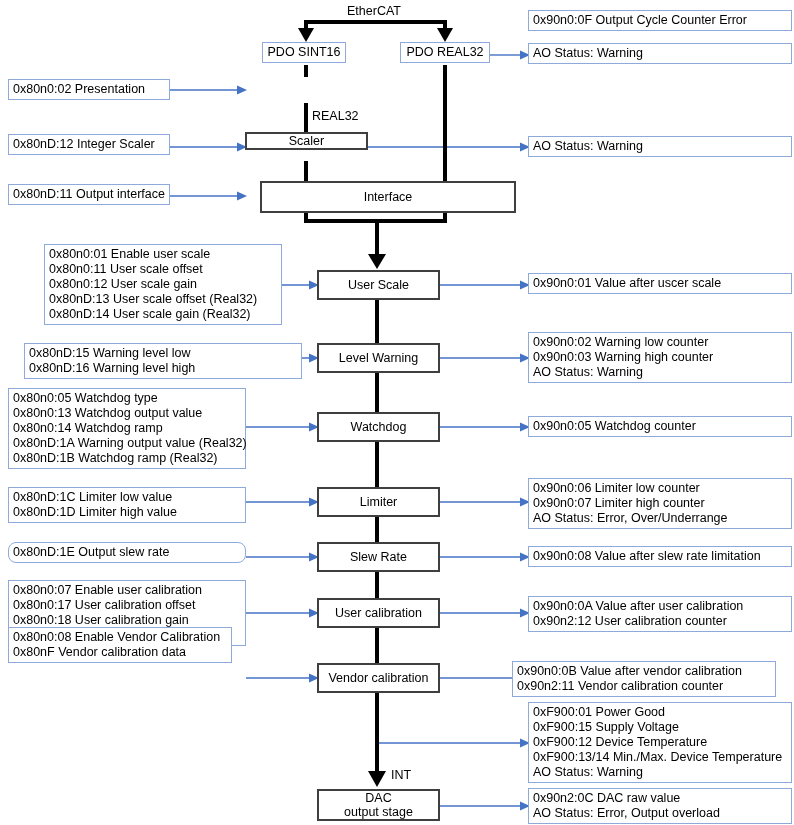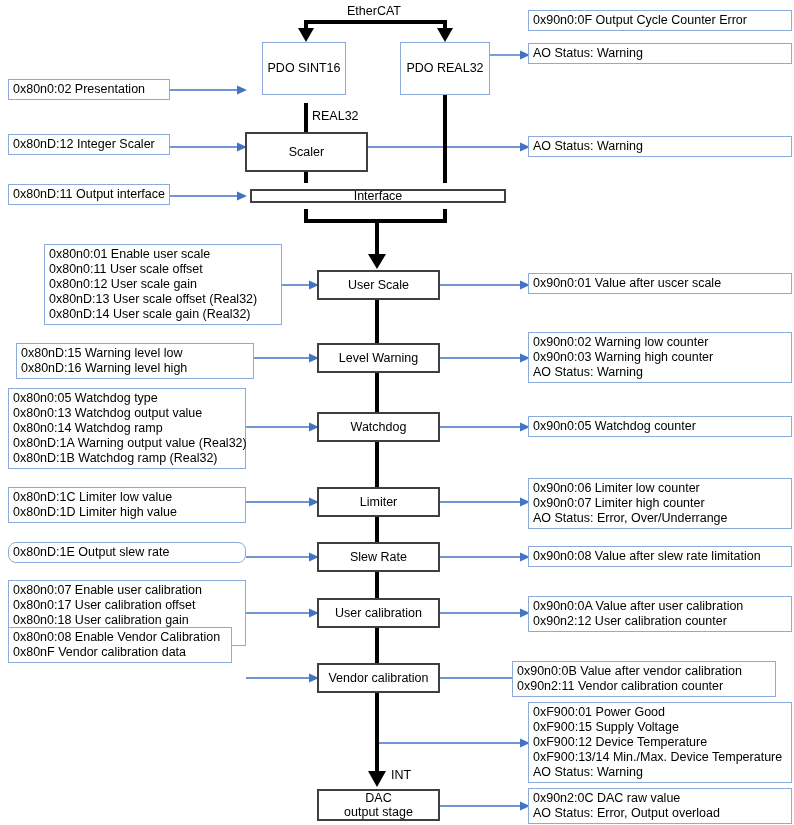--- a/index.html
+++ b/index.html
@@ -2,21 +2,21 @@
 <html><head>
 <meta charset="utf-8">
 <style>
   html,body{margin:0;padding:0;background:#fff;}
   .canvas{position:relative;width:794px;height:825px;background:#ffffff;
           font-family:"Liberation Sans",sans-serif;color:#000;overflow:hidden;}
   svg.wires{position:absolute;left:0;top:0;z-index:1;}
   .box{position:absolute;box-sizing:border-box;background:#fff;z-index:2;
        font-size:12.5px;line-height:15px;white-space:pre;}
   .blue{border:1.5px solid #8EAADB;padding:2px 4px;}
-  .bluec{border:1.5px solid #8EAADB;padding:18px 0;text-align:center;}
+  .bluec{border:1.5px solid #8EAADB;padding:2px 0;text-align:center;}
   .dark{border:2px solid #3F3F3F;display:flex;align-items:center;justify-content:center;
         text-align:center;white-space:pre-line;line-height:14.5px;}
   .lbl{position:absolute;z-index:3;font-size:12.5px;background:#fff;white-space:pre;}
 </style>
 </head>
 <body>
 
 <div class="canvas">
 
   <svg class="wires" width="794" height="825" viewBox="0 0 794 825">
@@ -84,41 +84,41 @@
     </g>
   </svg>
 
   <div class="lbl" style="left:347px;top:4px;">EtherCAT</div>
   <div class="lbl" style="left:312px;top:109px;">REAL32</div>
   <div class="lbl" style="left:391px;top:768px;">INT</div>
 
   <div class="box bluec" style="left:262px;top:42px;width:84px;">PDO SINT16</div>
   <div class="box bluec" style="left:400px;top:42px;width:90px;">PDO REAL32</div>
 
-  <div class="box dark" style="left:245px;top:132px;width:123px;height:40px;">Scaler</div>
-  <div class="box dark" style="left:250px;top:181px;width:256px;height:14px;margin-top:8px;">Interface</div>
+  <div class="box dark" style="left:245px;top:132px;width:123px;height:18px;">Scaler</div>
+  <div class="box dark" style="left:260px;top:181px;width:256px;height:32px;">Interface</div>
   <div class="box dark" style="left:317px;top:270px;width:123px;height:30px;">User Scale</div>
   <div class="box dark" style="left:317px;top:343px;width:123px;height:30px;text-align:center;">Level Warning</div>
   <div class="box dark" style="left:317px;top:412px;width:123px;height:30px;">Watchdog</div>
   <div class="box dark" style="left:317px;top:487px;width:123px;height:30px;">Limiter</div>
   <div class="box dark" style="left:317px;top:542px;width:123px;height:30px;">Slew Rate</div>
   <div class="box dark" style="left:317px;top:598px;width:123px;height:30px;">User calibration</div>
   <div class="box dark" style="left:317px;top:663px;width:123px;height:30px;">Vendor calibration</div>
   <div class="box dark" style="left:317px;top:789px;width:123px;height:32px;">DAC
 output stage</div>
 
   <div class="box blue" style="left:8px;top:79px;width:162px;">0x80n0:02 Presentation</div>
   <div class="box blue" style="left:8px;top:134px;width:162px;">0x80nD:12 Integer Scaler</div>
   <div class="box blue" style="left:8px;top:184px;width:162px;">0x80nD:11 Output interface</div>
   <div class="box blue" style="left:8px;top:244px;width:238px;margin-left:36px;">0x80n0:01 Enable user scale
 0x80n0:11 User scale offset
 0x80n0:12 User scale gain
 0x80nD:13 User scale offset (Real32)
 0x80nD:14 User scale gain (Real32)</div>
-  <div class="box blue" style="left:16px;top:343px;width:238px;">0x80nD:15 Warning level low
+  <div class="box blue" style="left:24px;top:343px;width:278px;">0x80nD:15 Warning level low
 0x80nD:16 Warning level high</div>
   <div class="box blue" style="left:8px;top:388px;width:238px;">0x80n0:05 Watchdog type
 0x80n0:13 Watchdog output value
 0x80n0:14 Watchdog ramp
 0x80nD:1A Warning output value (Real32)
 0x80nD:1B Watchdog ramp (Real32)</div>
   <div class="box blue" style="left:8px;top:487px;width:238px;">0x80nD:1C Limiter low value
 0x80nD:1D Limiter high value</div>
   <div class="box blue" style="left:8px;top:542px;width:238px;border-radius:8px;">0x80nD:1E Output slew rate</div>
   <div class="box blue" style="left:8px;top:580px;width:238px;">0x80n0:07 Enable user calibration

